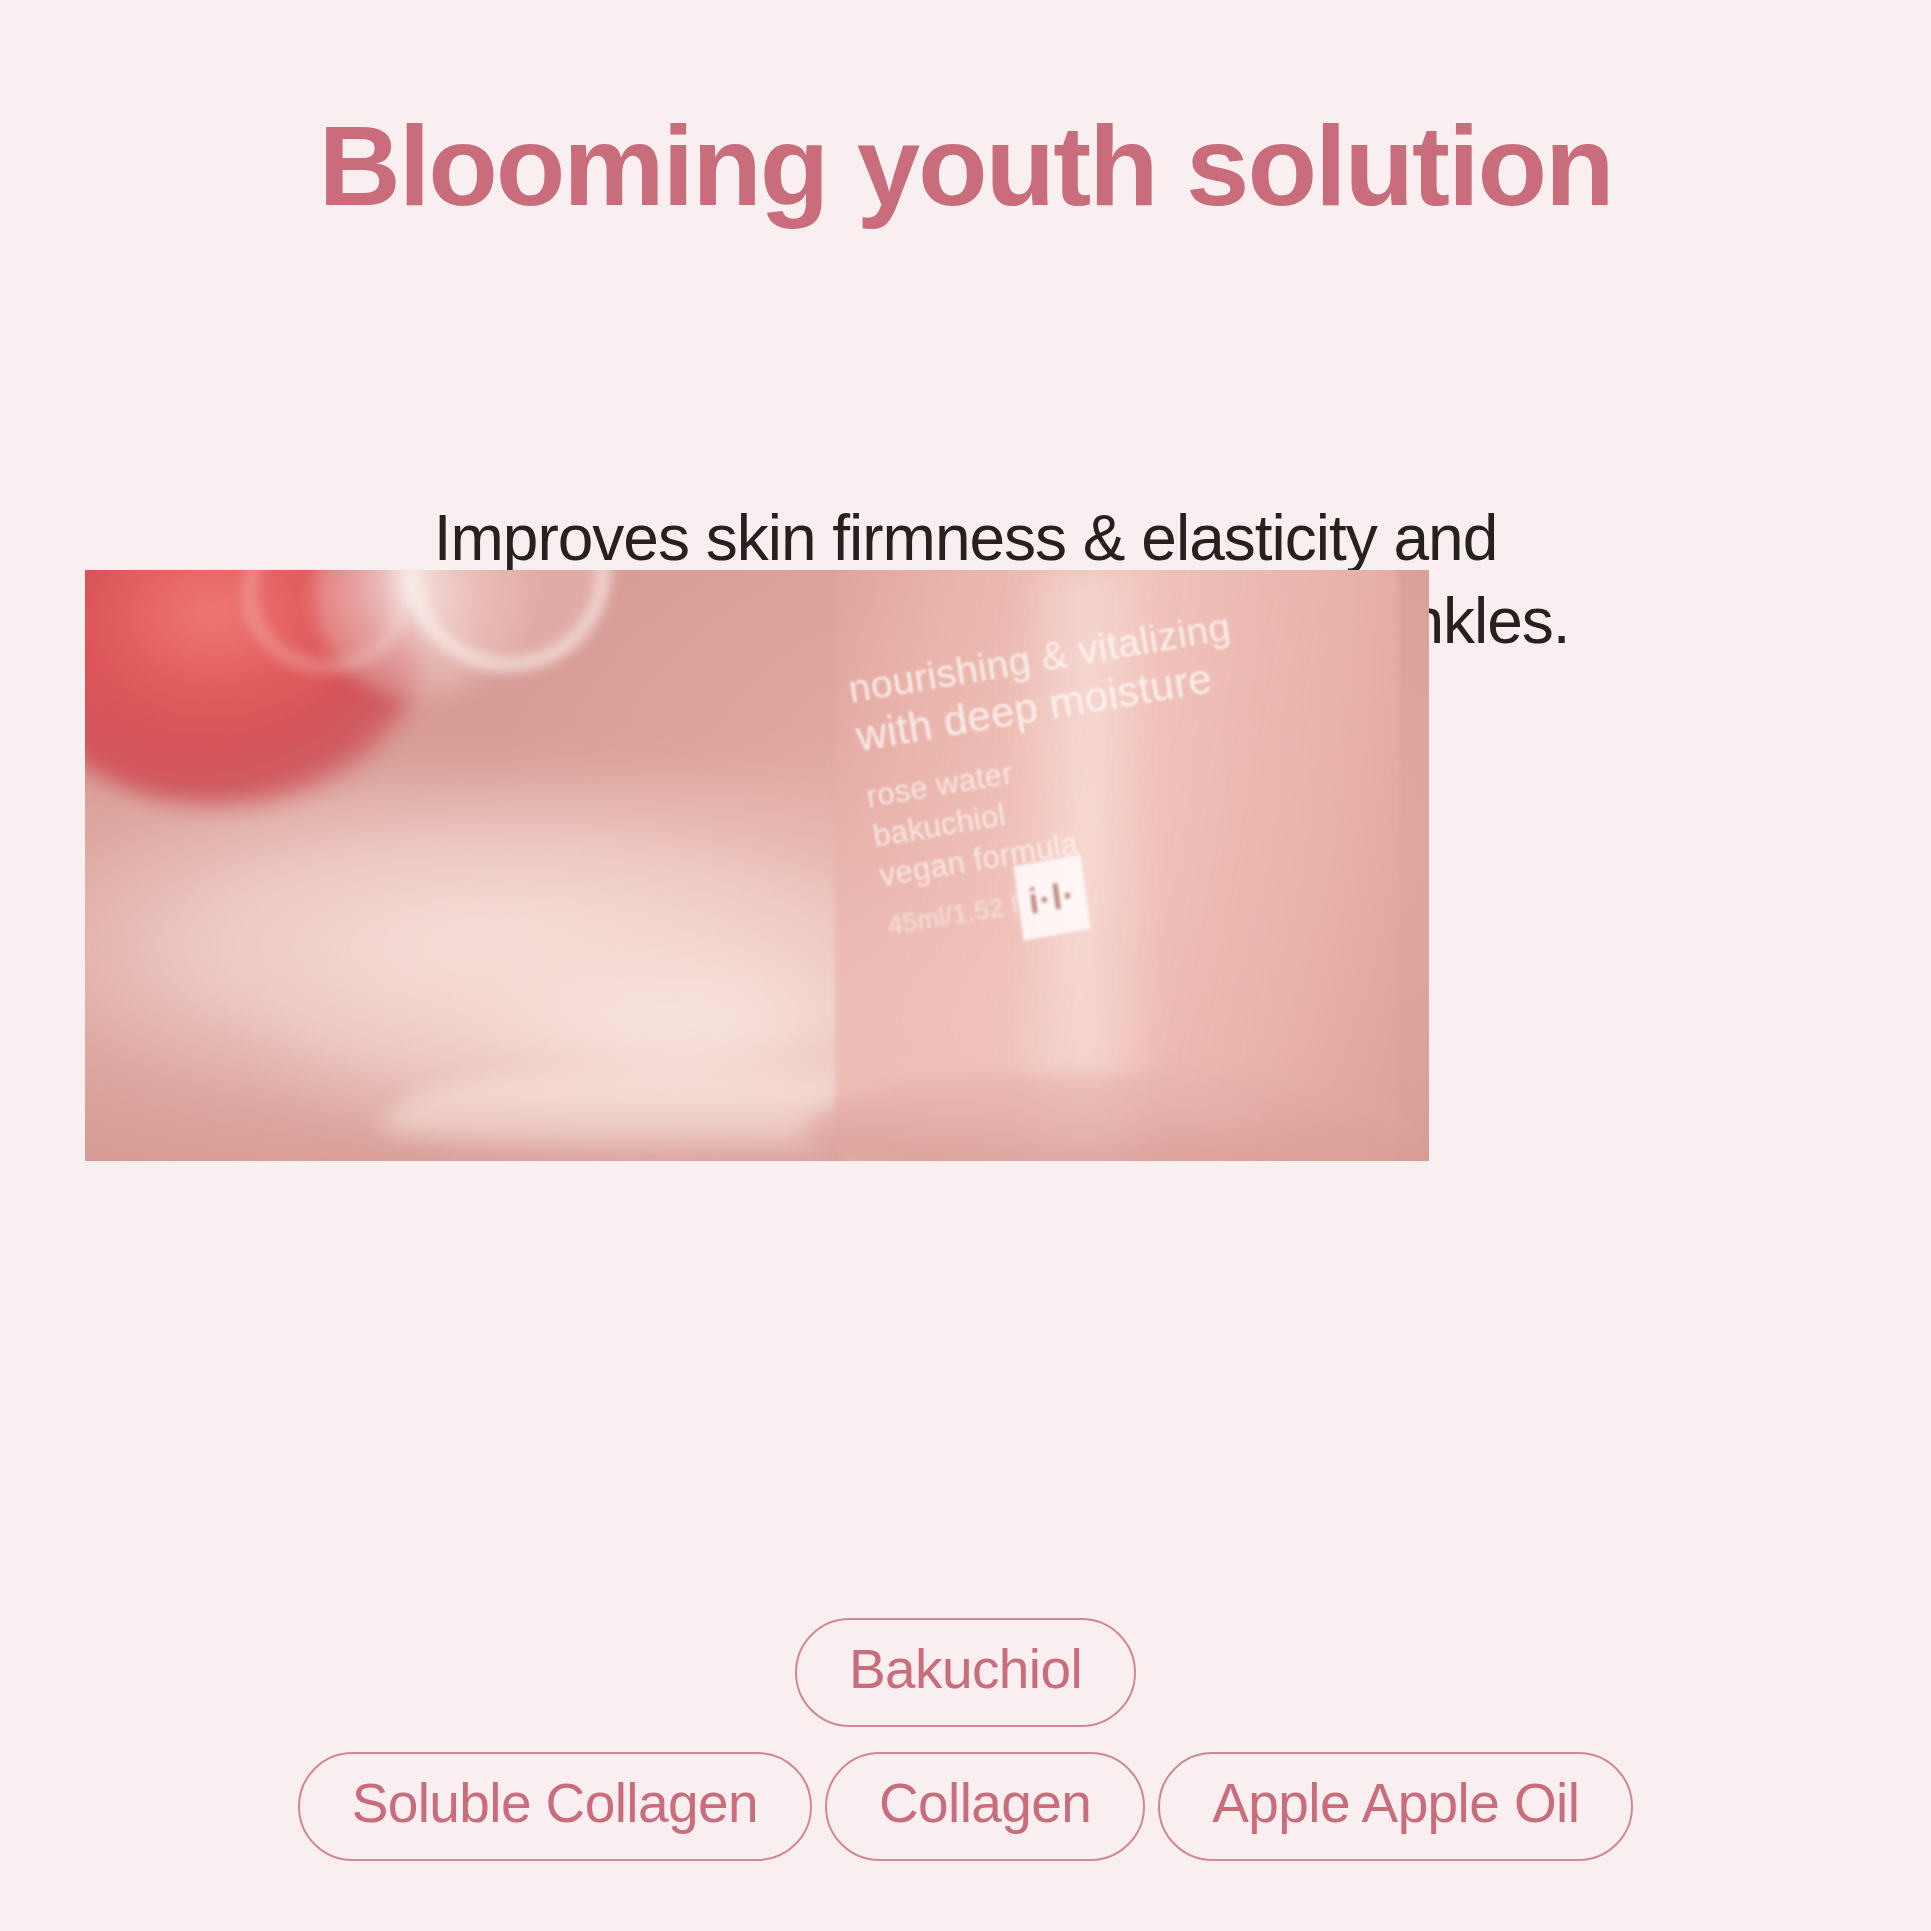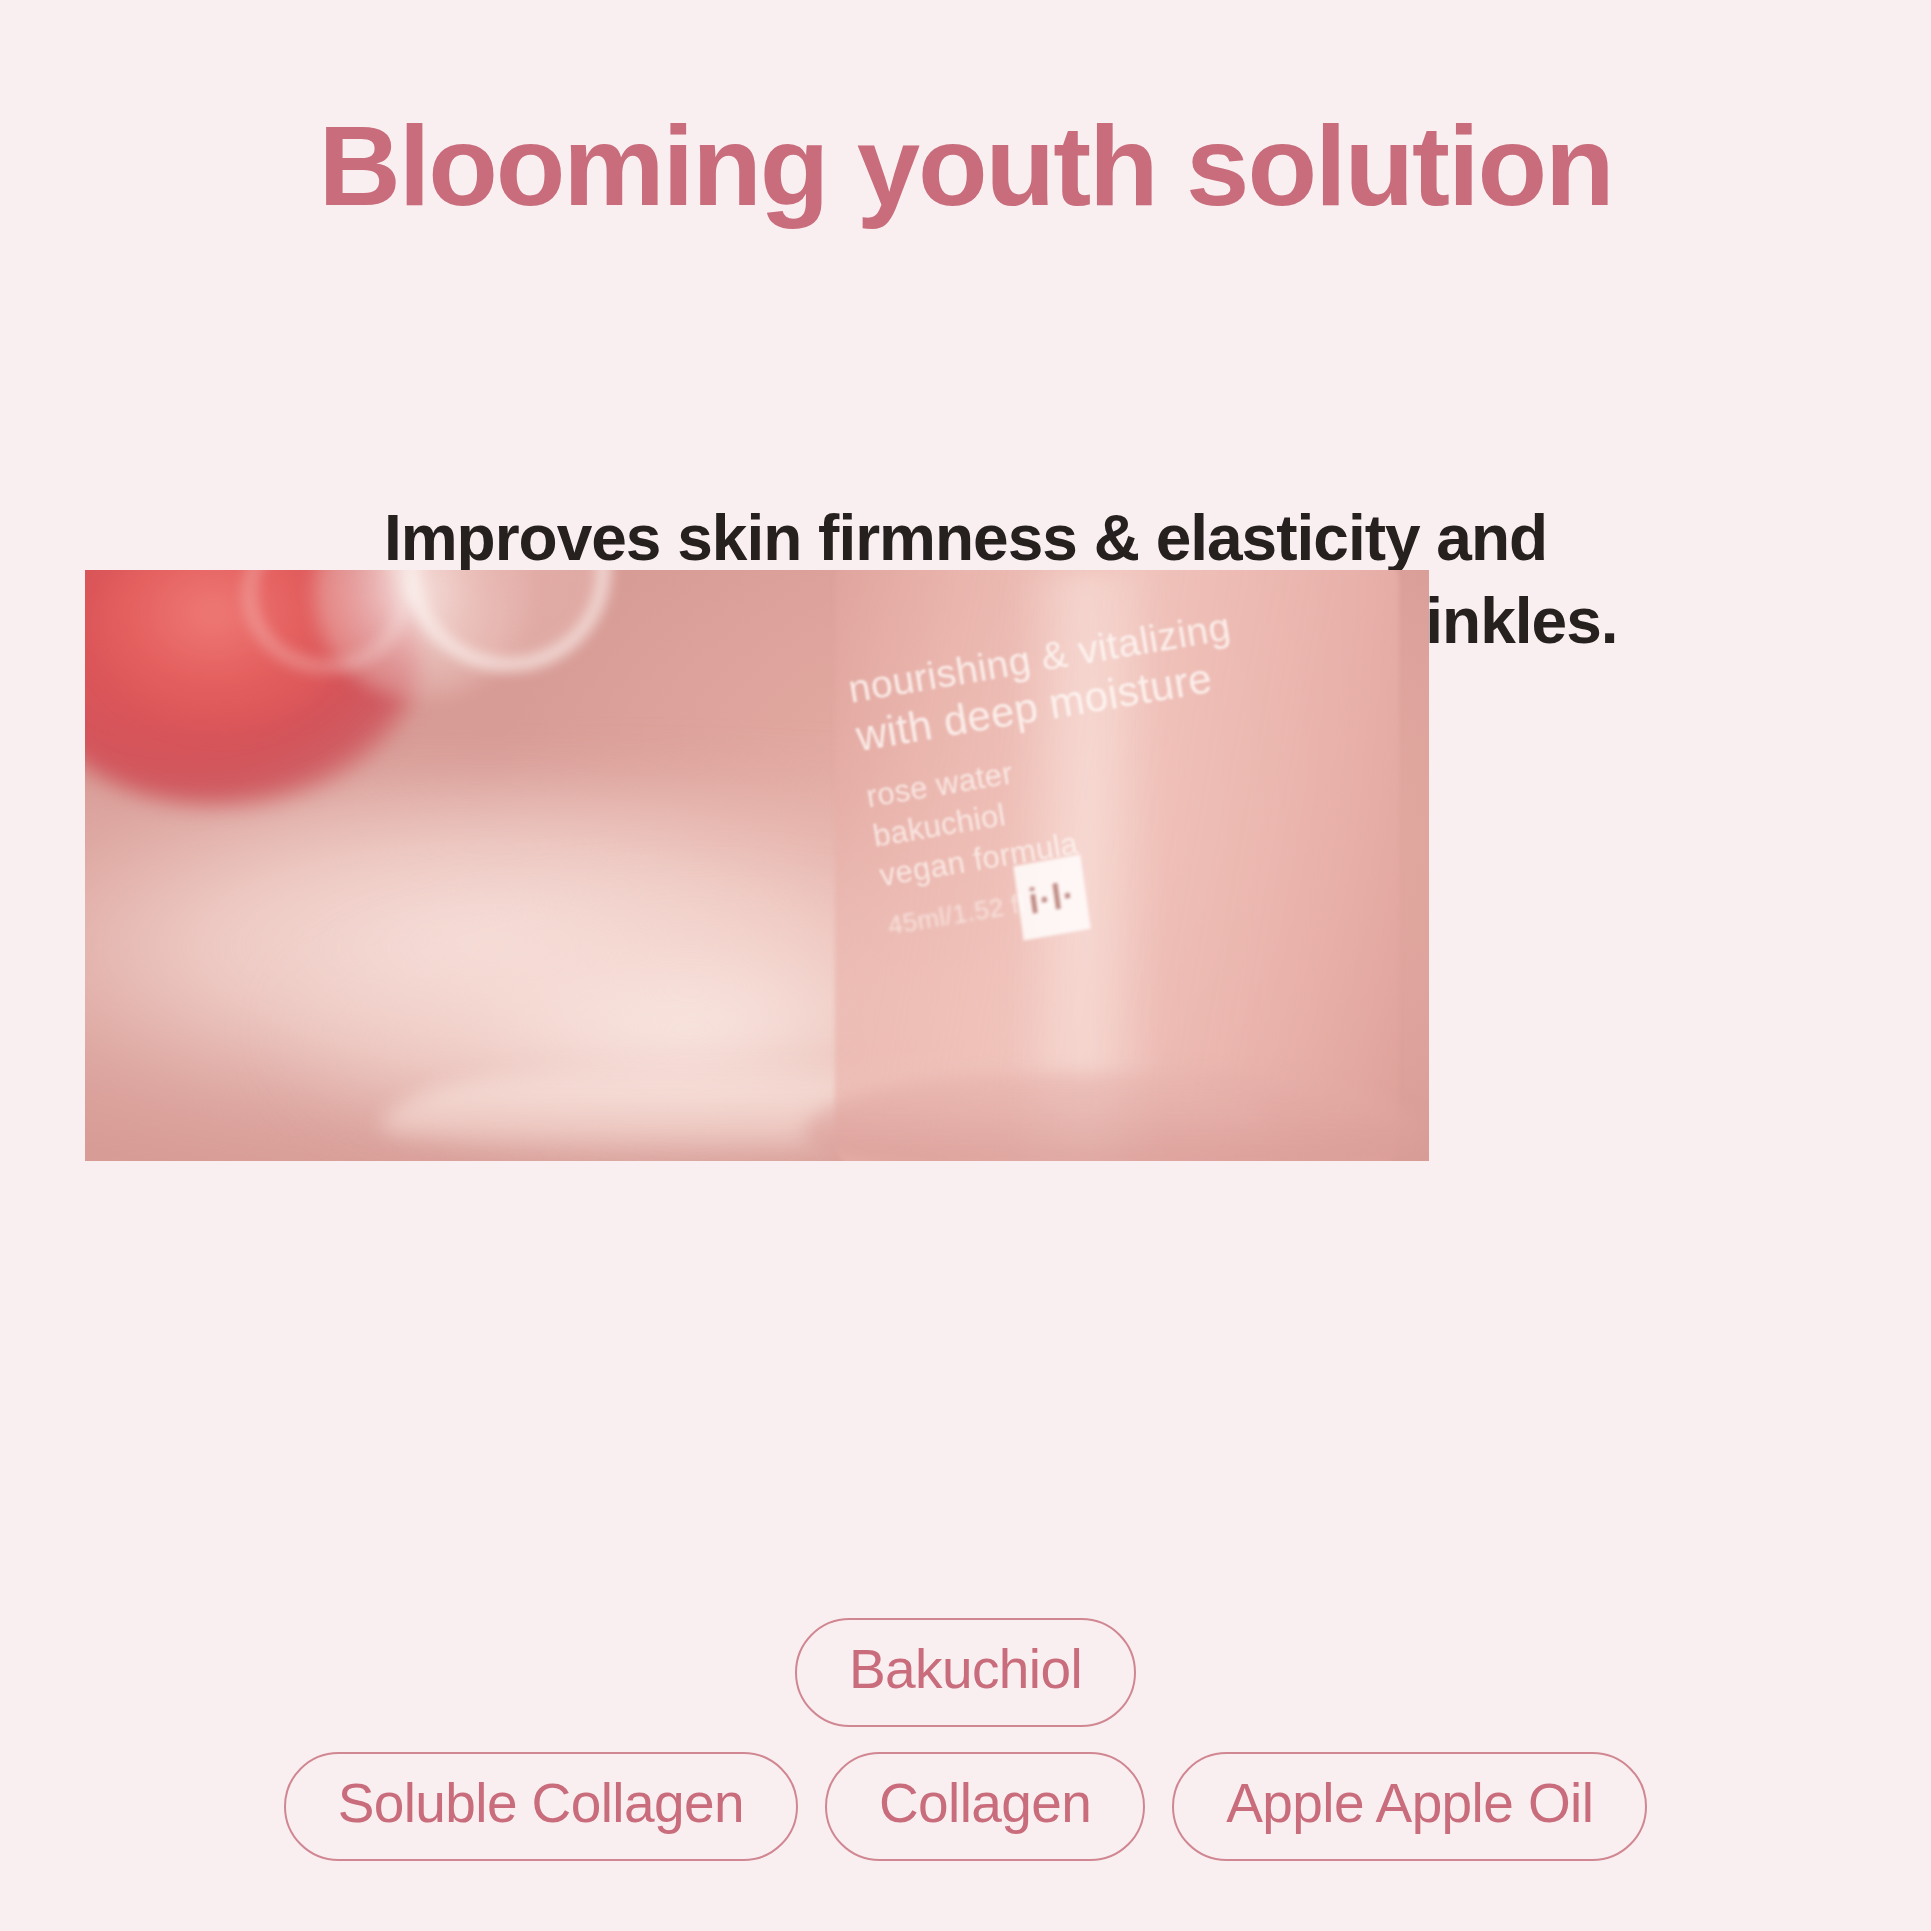--- a/index.html
+++ b/index.html
@@ -37,21 +37,21 @@
   .headline .hl-line { display:block; }
 
   
   .subtitle {
     position:absolute;
     top:497px;
     left:0;
     width:1931px;
     text-align:center;
     color:#26211F;
-    font-weight:700;
+    font-weight:400;
     font-size:64px;
     line-height:1.30;
     letter-spacing:-1px;
   }
   .subtitle .sub-line { display:block; }
 
   
   .photo {
     position:absolute;
     left:85px;
@@ -285,21 +285,21 @@
   .pills {
     position:absolute;
     left:0;
     top:1618px;
     width:1931px;
   }
   .pill-row {
     display:flex;
     justify-content:center;
     align-items:flex-end;
-    gap:27px;
+    gap:13px;
     margin-bottom:25px;
   }
   .pill {
     border:2.9px solid #D08792;
     border-radius:965px;
     color:#C96C7B;
     font-size:55px;
     font-weight:400;
     letter-spacing:-0.6px;
     padding:22px 52px 28px;

